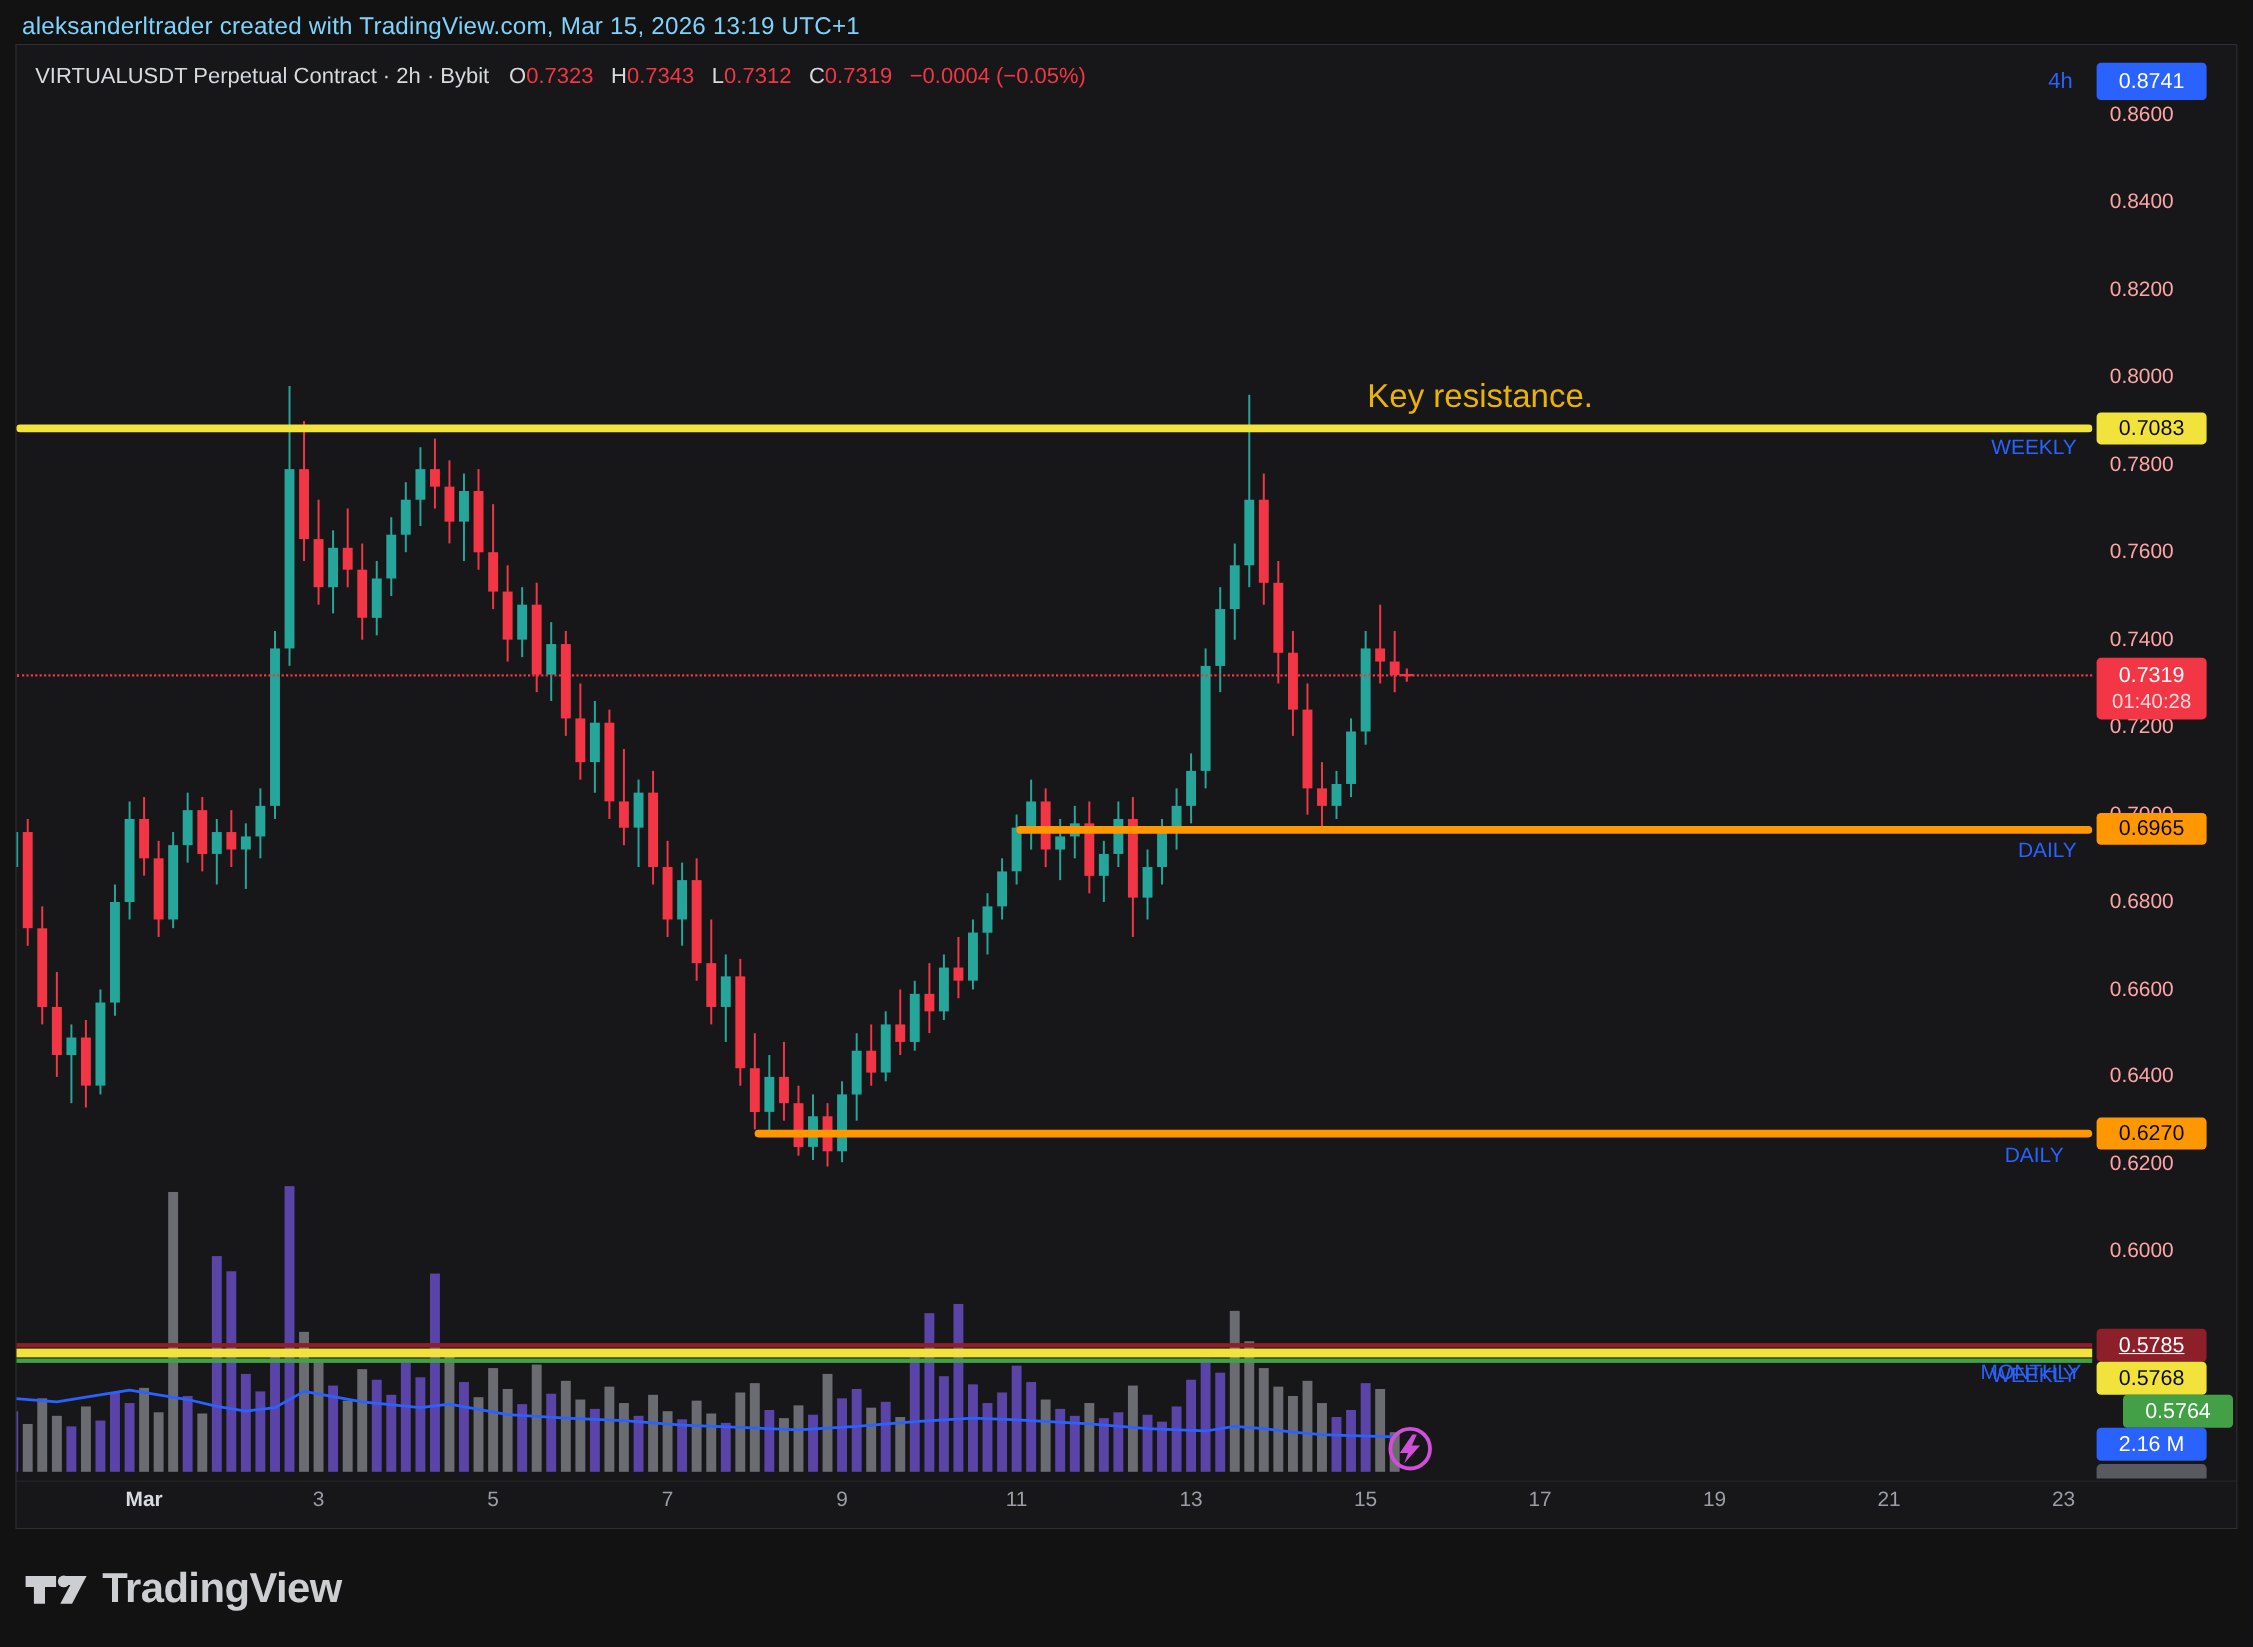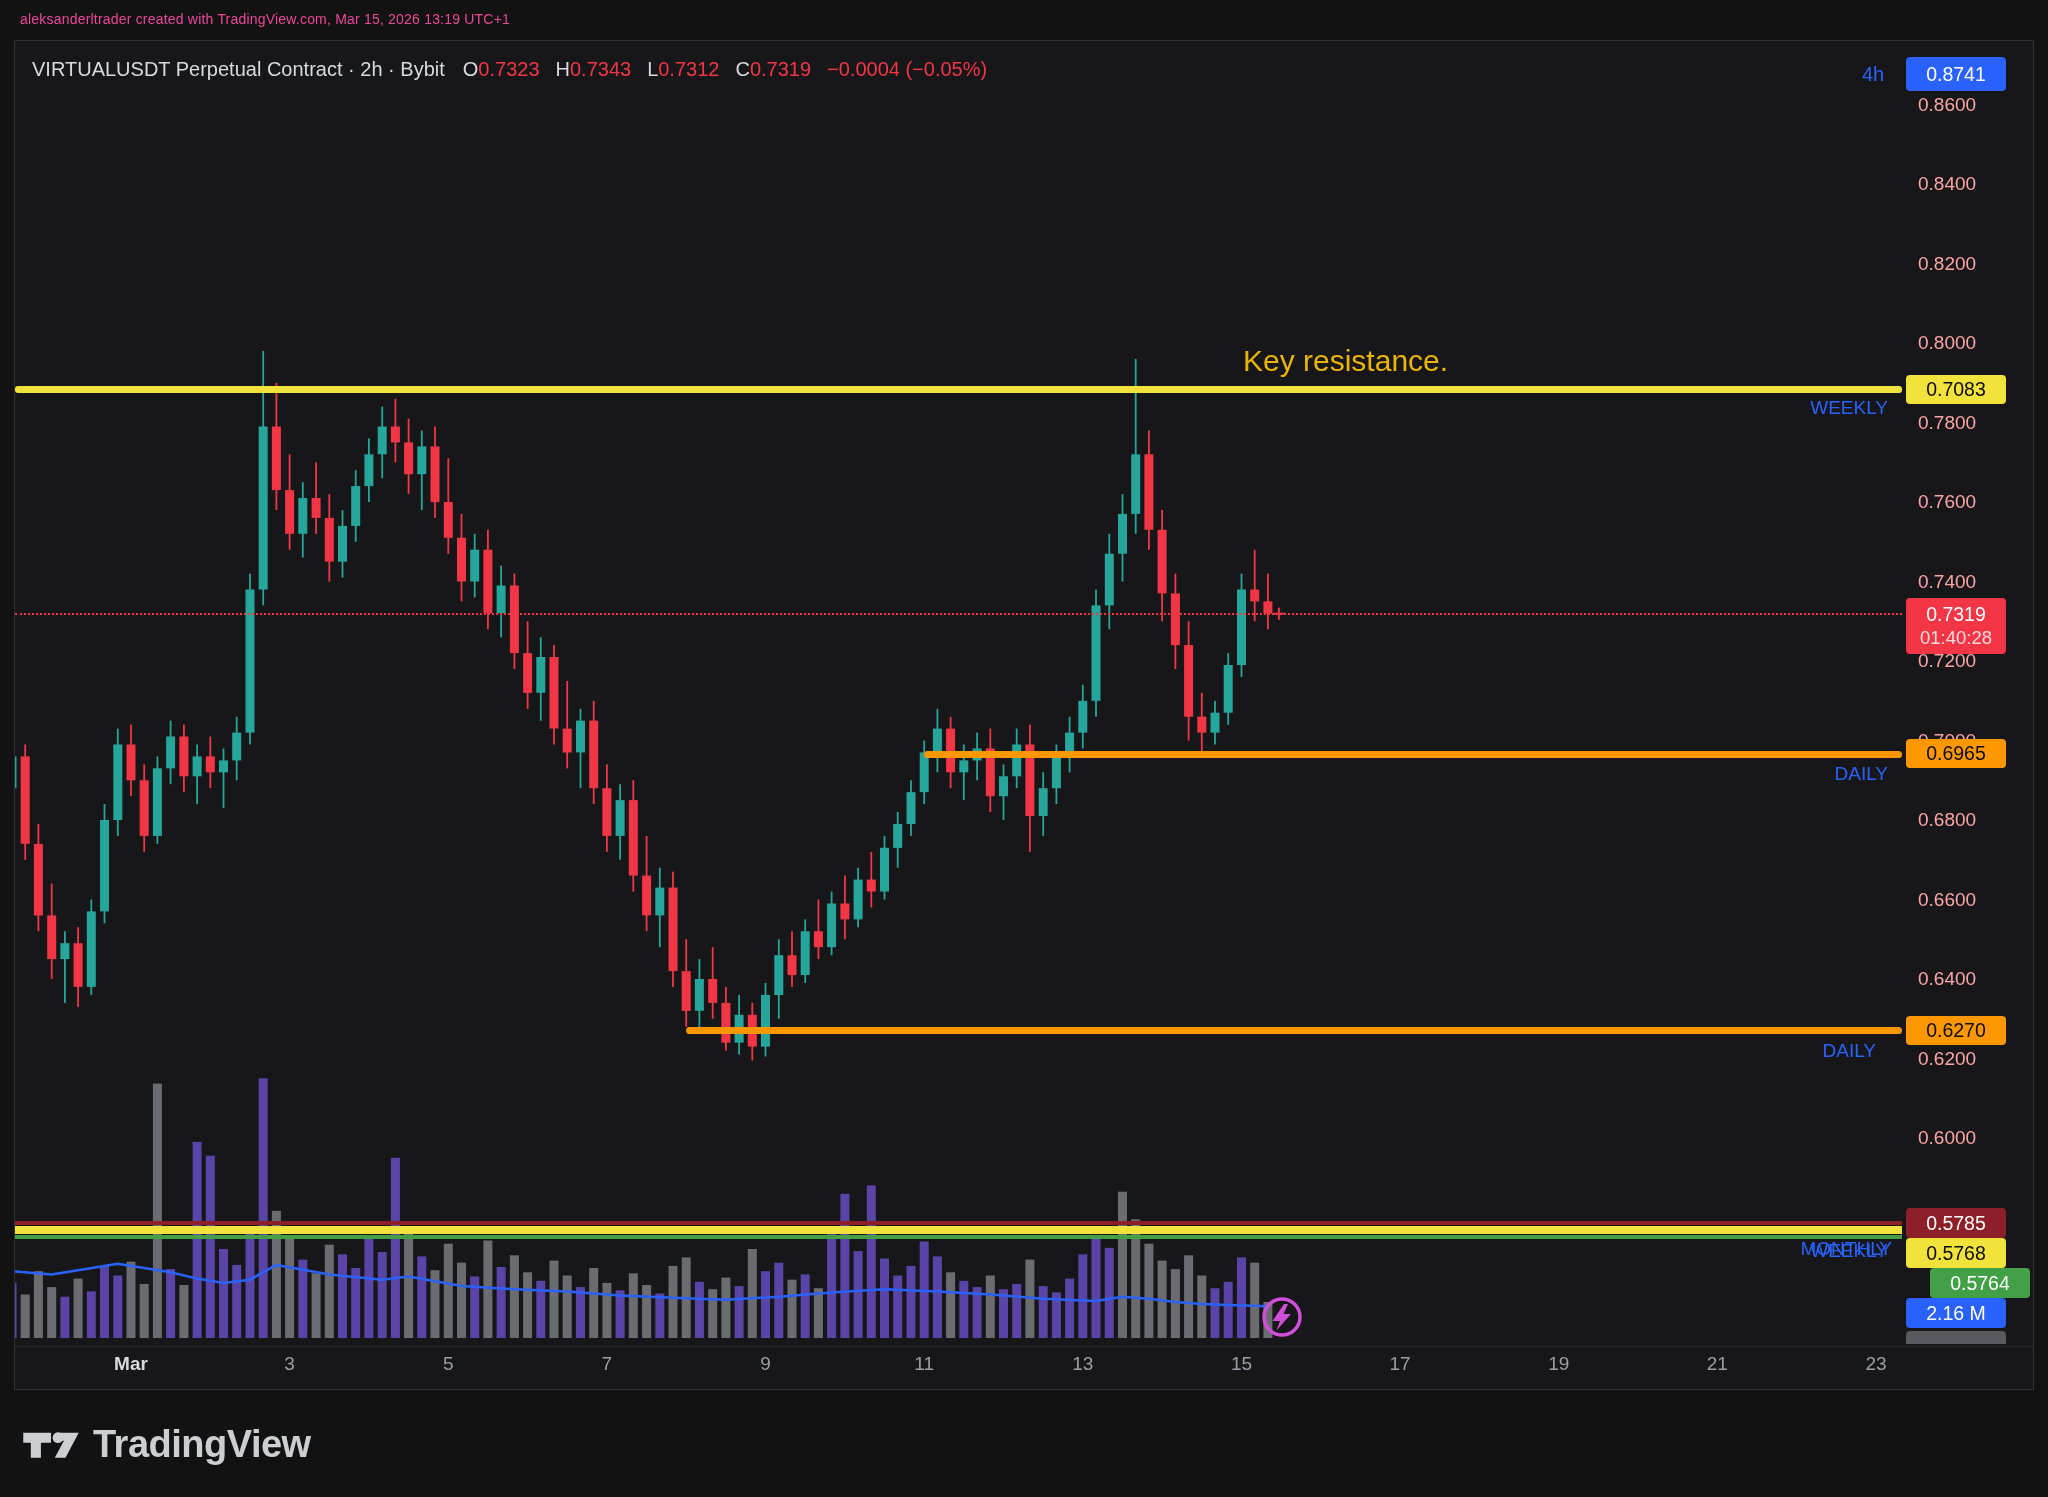--- a/index.html
+++ b/index.html
@@ -1,18 +1,18 @@
 <!DOCTYPE html>
 <html><head>
 <meta charset="utf-8">
 <style>
   html,body{margin:0;padding:0}
   body{width:2048px;height:1497px;background:#121213;font-family:"Liberation Sans",sans-serif;position:relative;overflow:hidden}
   .stage{position:absolute;inset:0}
-  .attribution{position:absolute;left:20px;top:11px;font-size:14px;color:#ec4899;letter-spacing:.2px;z-index:9}
+  .attribution{position:absolute;left:20px;top:11px;font-size:22px;color:#7dd3fc;letter-spacing:.2px;z-index:9}
   .widget{position:absolute;left:14px;top:40px;width:2020px;height:1350px;background:#17171a;border:1px solid #2e2f34;box-sizing:border-box;z-index:1}
   .hdr{position:absolute;left:32px;top:58px;display:flex;gap:18px;font-size:20px;color:#d7dade;z-index:5;white-space:nowrap}
   .hdr .vals{display:flex;gap:16px}
   .hdr .val{color:#f23645}
   #chart-svg{position:absolute;left:0;top:0;z-index:2}
   #price-ticks,#time-ticks{position:absolute;inset:0;z-index:3}
   .ptick{position:absolute;left:1918px;font-size:19px;color:#fca5a5}
   .ttick{position:absolute;top:1353px;transform:translateX(-50%);font-size:19px;color:#9b9ea6}
   .ttick.month{color:#d7dade;font-weight:700}
   .lvl{position:absolute;z-index:4}
@@ -414,21 +414,21 @@
 
   <div id="fourh-tag">4h</div>
   <div class="badge light" id="b-4h" style="top: 57px; background: rgb(41, 98, 255);">0.8741</div>
   <div class="badge dark" id="b-weekly-res" style="top: 374.507px; background: rgb(242, 227, 60);">0.7083</div>
   <div class="badge light" id="b-last" style="top: 597.697px; background: rgb(242, 54, 69);">
     <span>0.7319</span>
     <span class="cd">01:40:28</span>
   </div>
   <div class="badge dark" id="b-daily-upper" style="top: 739.413px; background: rgb(255, 152, 0);">0.6965</div>
   <div class="badge dark" id="b-daily-lower" style="top: 1015.67px; background: rgb(255, 152, 0);">0.6270</div>
-  <div class="badge light" id="b-monthly" style="top: 1208.46px; background: rgb(140, 31, 40);">0.5785</div>
+  <div class="badge light" id="b-monthly" style="top: 1208.46px; background: rgb(140, 31, 40); text-decoration: underline;">0.5785</div>
   <div class="badge dark" id="b-weekly-sup" style="top: 1238.46px; background: rgb(242, 227, 60);">0.5768</div>
   <div class="badge light" id="b-green-sup" style="top: 1268.46px; background: rgb(67, 160, 71); margin-left: 24px;">0.5764</div>
   <div class="badge light" id="b-volume" style="top: 1298.46px; background: rgb(41, 98, 255);">2.16 M</div>
   <div id="b-gray"></div>
 
   <div class="lightning">
     <svg width="44" height="44" viewBox="0 0 44 44">
       <circle cx="22" cy="22" r="18" fill="none" stroke="#d04fd8" stroke-width="3.5"></circle>
       <path d="M24 9 L12.5 26 h7.5 L16.5 35.5 L31 19 h-7.5 L28 9 z" fill="#d04fd8"></path>
     </svg>

